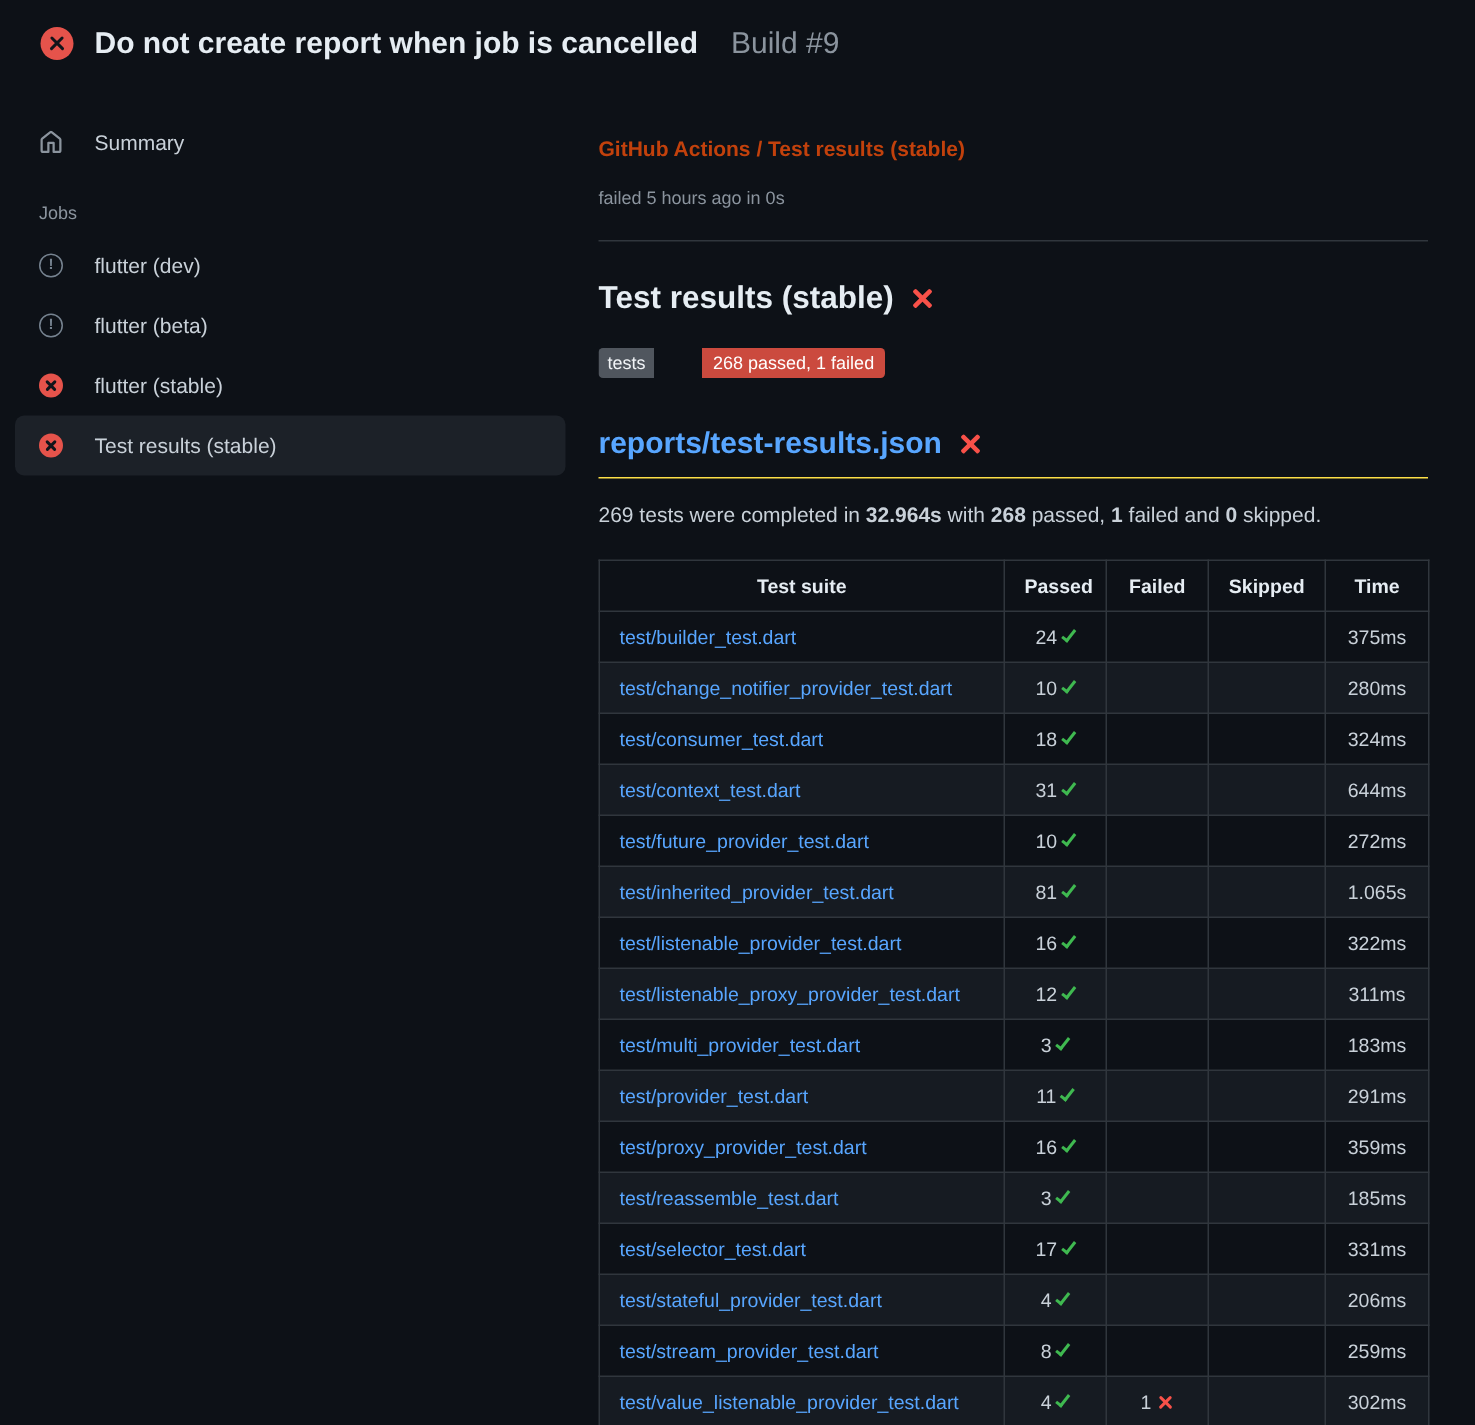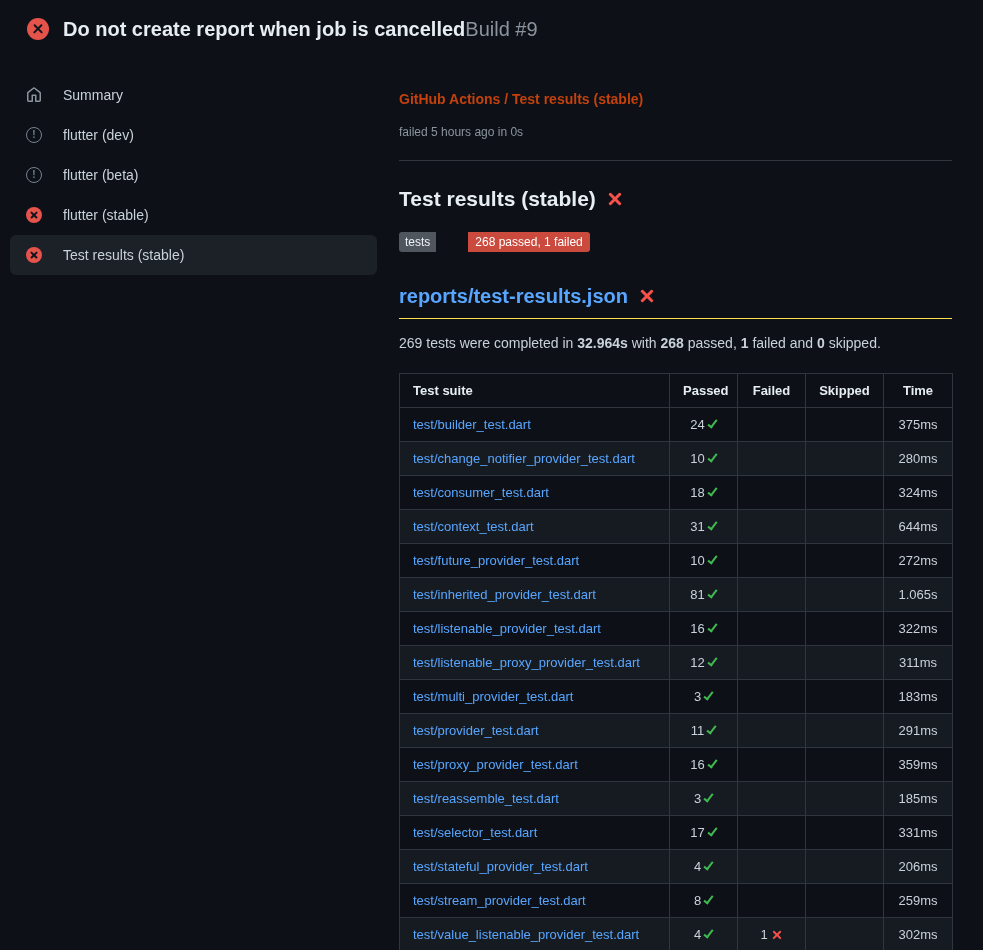--- a/index.html
+++ b/index.html
@@ -9,21 +9,21 @@
     background: #0d1117;
     color: #c9d1d9;
     font-family: "Liberation Sans", "DejaVu Sans", sans-serif;
     font-size: 14px;
     overflow: hidden;
   }
 
   
   .run-header { display:flex; align-items:center; gap:14px; padding:17px 24px 10px 27px; }
   .run-header h1 { margin:0; font-size:20px; font-weight:700; color:#e6edf3; line-height:1.2; }
-  .run-header .build { color:#8b949e; font-weight:400; margin-left:0; }
+  .run-header .build { color:#8b949e; font-weight:400; margin-left:22px; }
 
   
   .x-circle { width:16px; height:16px; border-radius:50%; background:#e5534b;
               display:inline-flex; align-items:center; justify-content:center; flex:none; }
   .x-circle.lg { width:22px; height:22px; }
   .xg { position:relative; width:9px; height:9px; display:block; }
   .xg::before,.xg::after { content:""; position:absolute; top:50%; left:50%;
      width:9px; height:1.8px; background:#10151b; border-radius:1px; }
   .xg::before { transform:translate(-50%,-50%) rotate(45deg); }
   .xg::after  { transform:translate(-50%,-50%) rotate(-45deg); }
@@ -79,21 +79,21 @@
                   font-size:20px; font-weight:700; line-height:1.2; }
   .report-title a { color:#58a6ff; text-decoration:none; }
 
   .summary { margin:14px 0 0; font-size:14px; color:#c9d1d9; line-height:20px; }
   .summary b { font-weight:700; }
 
   
   .results-table { border-collapse:collapse; table-layout:fixed; width:553px;
                    margin-top:20px; font-size:13px; }
   .results-table th, .results-table td { border:1px solid #30363d; padding:7px 13px; line-height:19px; }
-  .results-table th { font-weight:700; color:#e6edf3; text-align:left; }
+  .results-table th { font-weight:700; color:#e6edf3; text-align:center; }
   .results-table th.col-num { text-align:center; }
   .results-table td.num { text-align:center; color:#c9d1d9; }
   .results-table tbody tr:nth-of-type(2n) { background:#161b22; }
   .results-table a { color:#58a6ff; text-decoration:none; }
   .cellwrap { display:inline-flex; align-items:center; gap:4px; }
 </style>
 </head>
 <body>
 
 <header class="run-header">
@@ -110,20 +110,21 @@
   <aside class="sidebar">
     <div class="side-item">
       <span>
         <svg class="home-svg" width="16" height="16" viewBox="0 0 16 16" fill="#8b949e">
             <path d="M6.906.664a1.749 1.749 0 0 1 2.187 0l5.25 4.2c.415.332.657.835.657 1.367v7.019A1.75 1.75 0 0 1 13.25 15h-3.5a.75.75 0 0 1-.75-.75V9H7v5.25a.75.75 0 0 1-.75.75h-3.5A1.75 1.75 0 0 1 1 13.25V6.23c0-.531.242-1.034.657-1.366l5.25-4.2Zm1.25 1.171a.25.25 0 0 0-.312 0l-5.25 4.2a.25.25 0 0 0-.094.196v7.019c0 .138.112.25.25.25H5.5V8.25a.75.75 0 0 1 .75-.75h3.5a.75.75 0 0 1 .75.75v5.25h2.75a.25.25 0 0 0 .25-.25V6.23a.25.25 0 0 0-.094-.195Z"></path>
           </svg>
       </span>
       <span class="side-label">Summary</span>
     </div>
 
+    <div class="jobs-label">Jobs</div>
 
     <div class="side-item">
       <span class="cancel-circle">
           <span class="excl">!</span>
         </span>
       <span class="side-label">flutter (dev)</span>
     </div>
     <div class="side-item">
       <span class="cancel-circle">
           <span class="excl">!</span>

